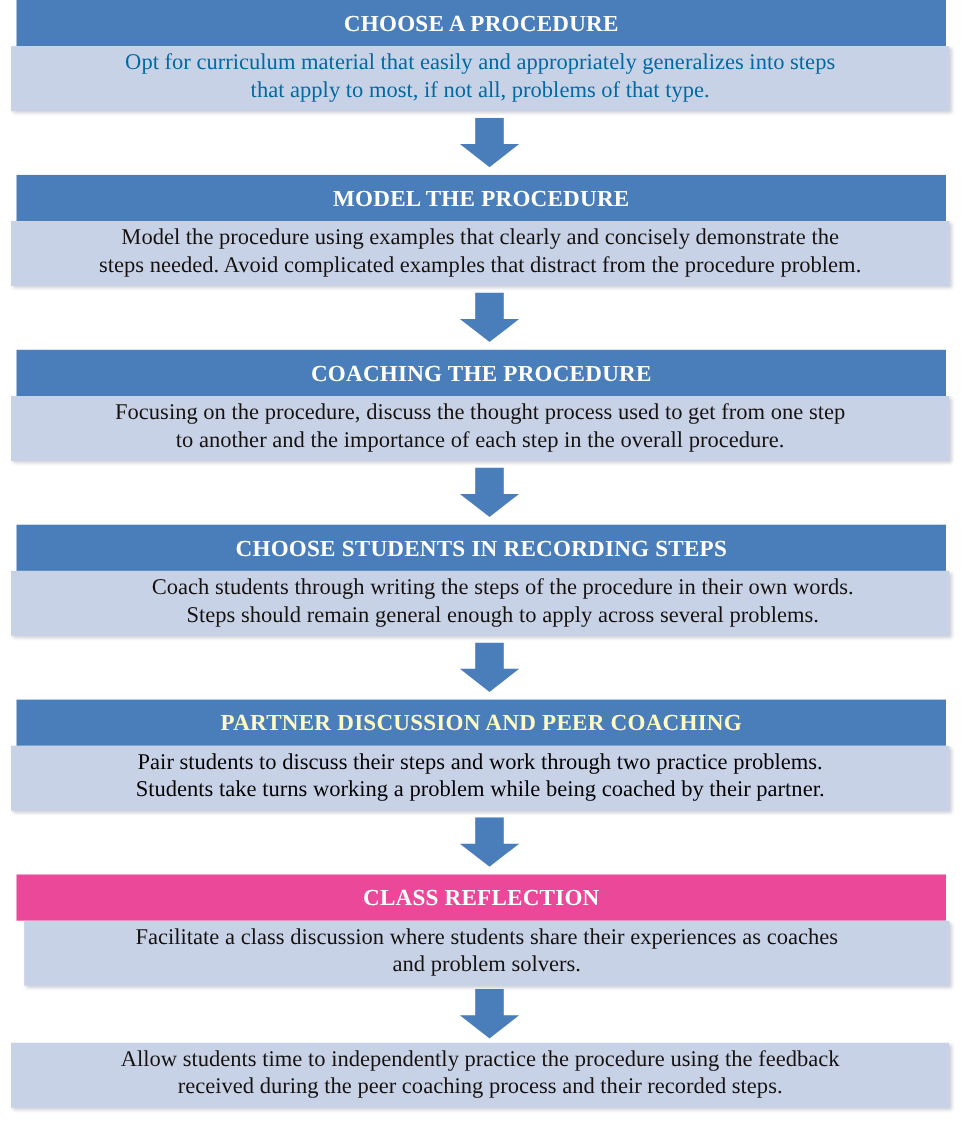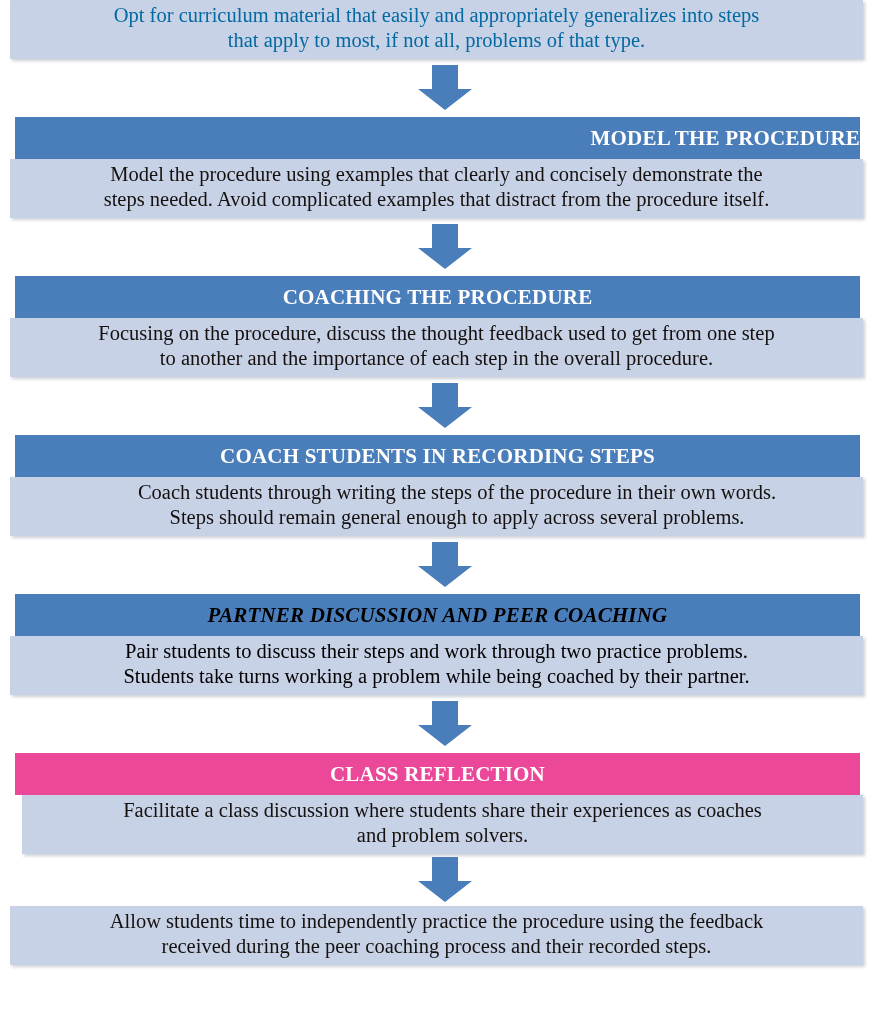--- a/index.html
+++ b/index.html
@@ -76,76 +76,77 @@
     display: block;
     width: 56px;
     height: 46px;
   }
 </style>
 </head>
 <body>
 
 <div id="flowchart">
   <div class="step-block">
+    <div class="step-header" style="background: rgb(74, 126, 187); color: rgb(255, 255, 255);">CHOOSE A PROCEDURE</div>
     <div class="step-body" style="background: rgb(200, 210, 231); color: #0369a1;">
         <span class="line">Opt for curriculum material that easily and appropriately generalizes into steps</span>
         <span class="line">that apply to most, if not all, problems of that type.</span>
       </div>
   </div>
 
   <div class="arrow-wrap">
     <svg class="arrow-down" viewBox="0 0 56 46">
       <polygon points="15,0 41,0 41,24 55,24 28,45 1,24 15,24" fill="#4a7ebb"></polygon>
     </svg>
   </div>
 
   <div class="step-block">
-    <div class="step-header" style="background: rgb(74, 126, 187); color: rgb(255, 255, 255); text-align: right;">MODEL THE PROCEDURE</div>
+    <div class="step-header" style="background: rgb(74, 126, 187); color: rgb(255, 255, 255);">MODEL THE PROCEDURE</div>
     <div class="step-body" style="background: rgb(200, 210, 231); color: rgb(21, 17, 15);">
         <span class="line">Model the procedure using examples that clearly and concisely demonstrate the</span>
-        <span class="line">steps needed.  Avoid complicated examples that distract from the procedure itself.</span>
+        <span class="line">steps needed.  Avoid complicated examples that distract from the procedure problem.</span>
       </div>
   </div>
 
   <div class="arrow-wrap">
     <svg class="arrow-down" viewBox="0 0 56 46">
       <polygon points="15,0 41,0 41,24 55,24 28,45 1,24 15,24" fill="#4a7ebb"></polygon>
     </svg>
   </div>
 
   <div class="step-block">
     <div class="step-header" style="background: rgb(74, 126, 187); color: rgb(255, 255, 255);">COACHING THE PROCEDURE</div>
     <div class="step-body" style="background: rgb(200, 210, 231); color: rgb(21, 17, 15);">
-        <span class="line">Focusing on the procedure, discuss the thought feedback used to get from one step</span>
+        <span class="line">Focusing on the procedure, discuss the thought process used to get from one step</span>
         <span class="line">to another and the importance of each step in the overall procedure.</span>
       </div>
   </div>
 
   <div class="arrow-wrap">
     <svg class="arrow-down" viewBox="0 0 56 46">
       <polygon points="15,0 41,0 41,24 55,24 28,45 1,24 15,24" fill="#4a7ebb"></polygon>
     </svg>
   </div>
 
   <div class="step-block">
-    <div class="step-header" style="background: rgb(74, 126, 187); color: rgb(255, 255, 255);">COACH STUDENTS IN RECORDING STEPS</div>
+    <div class="step-header" style="background: rgb(74, 126, 187); color: rgb(255, 255, 255);">CHOOSE STUDENTS IN RECORDING STEPS</div>
     <div class="step-body" style="background: rgb(200, 210, 231); color: rgb(21, 17, 15); padding-left: 47px;">
         <span class="line">Coach students through writing the steps of the procedure in their own words.</span>
         <span class="line">Steps should remain general enough to apply across several problems.</span>
       </div>
   </div>
 
   <div class="arrow-wrap">
     <svg class="arrow-down" viewBox="0 0 56 46">
       <polygon points="15,0 41,0 41,24 55,24 28,45 1,24 15,24" fill="#4a7ebb"></polygon>
     </svg>
   </div>
 
   <div class="step-block">
-    <div class="step-header" style="background: rgb(74, 126, 187); color: #000000; font-style: italic;">PARTNER DISCUSSION AND PEER COACHING</div>
+    <div class="step-header" style="background: rgb(74, 126, 187); color: #fef9c3;">PARTNER DISCUSSION AND PEER COACHING</div>
     <div class="step-body" style="background: rgb(200, 210, 231); color: #000000;">
         <span class="line">Pair students to discuss their steps and work through two practice problems.</span>
         <span class="line">Students take turns working a problem while being coached by their partner.</span>
       </div>
   </div>
 
   <div class="arrow-wrap">
     <svg class="arrow-down" viewBox="0 0 56 46">
       <polygon points="15,0 41,0 41,24 55,24 28,45 1,24 15,24" fill="#4a7ebb"></polygon>
     </svg>

